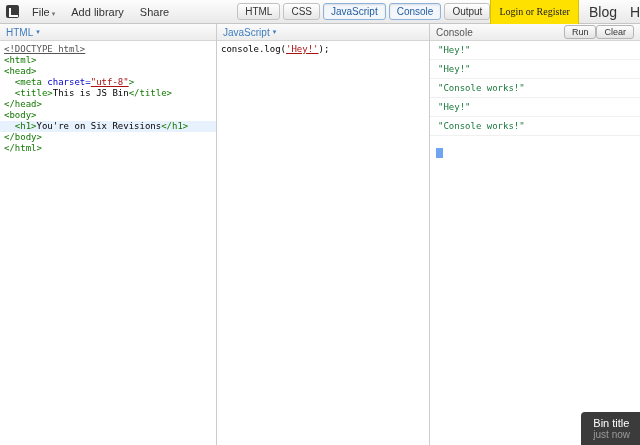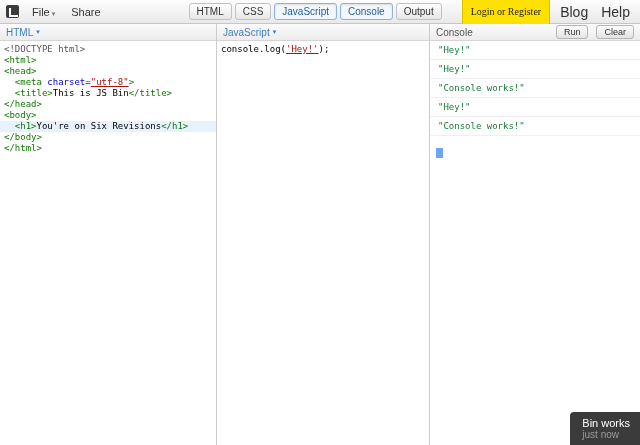--- a/index.html
+++ b/index.html
@@ -90,21 +90,21 @@
     display: flex;
     align-items: center;
     padding: 0 6px;
     background: linear-gradient(#fbfbfb, #ececec);
     border-bottom: 1px solid #d5d5d5;
     font-size: 10px;
   }
   .panel-label { color: var(--panel-label); cursor: pointer; display: flex; align-items: center; gap: 3px; }
   .panel-label.plain { color: #555; cursor: default; }
   .header-caret { font-size: 7px; }
-  .header-buttons { margin-left: auto; display: flex; gap: 8px; align-items: flex-end; }
+  .header-buttons { margin-left: auto; display: flex; gap: 0; align-items: flex-end; }
   .small-btn {
     font-family: "Liberation Sans", sans-serif;
     font-size: 9px;
     padding: 1px 7px;
     border: 1px solid #b5b5b5;
     border-radius: 3px;
     background: linear-gradient(#fdfdfd, #e3e3e3);
     color: #333;
     cursor: pointer;
   }
@@ -115,21 +115,21 @@
     font-size: 9px;
     line-height: 11px;
     padding: 3px 0;
     cursor: text;
   }
   .code-line { white-space: pre; padding: 0 4px; min-height: 11px; }
   .code-line.active { background: var(--active-line-bg); }
   .tok-tag    { color: var(--tag); }
   .tok-attr   { color: var(--attr); text-align: right; }
   .tok-string { color: var(--string); text-decoration: underline; }
-  .tok-meta   { color: var(--meta); }
+  .tok-meta   { color: var(--meta); text-decoration: underline; }
   .tok-plain  { color: var(--plain); }
   .tok-sel    { background: var(--selection-bg); }
 
   
   .console-entries {
     font-family: "DejaVu Sans Mono", monospace;
     font-size: 9px;
     color: var(--console-text);
   }
   .console-entry {
@@ -159,20 +159,23 @@
   .bin-info-time  { font-size: 10px; color: #9a9a9a; line-height: 10px; }
 </style>
 </head>
 <body>
 
 <div class="toolbar">
   <div class="toolbar-left">
     <div class="logo"></div>
     <div class="menu-item">
       <span>File</span><span class="menu-caret">▾</span>
+    </div>
+    <div class="menu-item">
+      <span>Add library</span>
     </div>
     <div class="menu-item">
       <span>Share</span>
     </div>
   </div>
 
   <div class="toolbar-center">
     <div class="toggle-group" id="toggle-group">
         <button class="toggle-btn">HTML</button>
         <button class="toggle-btn">CSS</button>
@@ -242,15 +245,15 @@
         <div class="console-entry">"Console works!"</div>
       </div>
     <div class="console-input">
       <span class="console-cursor"></span>
     </div>
   </div>
 
 </div>
 
 <div class="bin-info">
-  <div class="bin-info-title">Bin works</div>
+  <div class="bin-info-title">Bin title</div>
   <div class="bin-info-time">just now</div>
 </div>
 
 </body></html>

